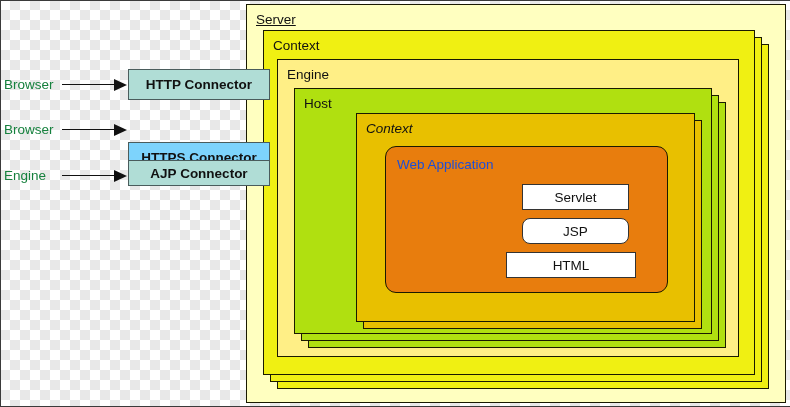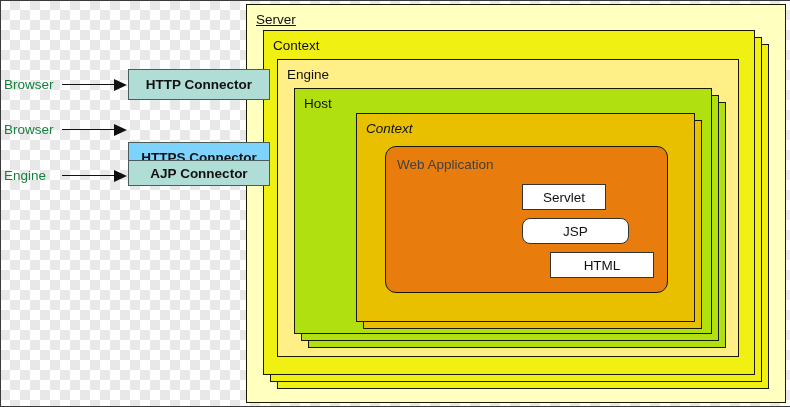--- a/index.html
+++ b/index.html
@@ -34,21 +34,21 @@
 
   
   .stackcopy{position:absolute;border:1.4px solid #1a1a00;box-sizing:border-box;}
 
   
   .webapp{
     position:absolute;border:1.6px solid #1a1a00;border-radius:11px;
     box-sizing:border-box;background:#e87d0d;
   }
   .webapp-label{
-    position:absolute;font-size:13.5px;color:#404040;white-space:nowrap;line-height:1;
+    position:absolute;font-size:13.5px;color:#1d4ed8;white-space:nowrap;line-height:1;
   }
 
   
   .leafbox{
     position:absolute;background:#ffffff;border:1.5px solid #333333;
     box-sizing:border-box;display:flex;align-items:center;justify-content:center;
     font-size:13.5px;color:#111111;
   }
 
   
@@ -97,23 +97,23 @@
       <div class="layer" style="left: 356px; top: 113px; width: 339px; height: 209px; background: rgb(232, 192, 0); z-index: 50;"></div>
       <div class="layer-label" style="left: 366px; top: 122px; z-index: 51; font-style: italic;">Context</div>
     </div>
 
   <div id="webapp-root">
       <div class="webapp" style="left: 385px; top: 146px; width: 283px; height: 147px; background: rgb(232, 125, 13); z-index: 80;"></div>
       <div class="webapp-label" style="left: 397px; top: 158px; z-index: 81;">Web Application</div>
     </div>
 
   <div id="leaves-root">
-      <div class="leafbox" style="left: 522px; top: 184px; width: 84px; height: 26px; z-index: 90;">Servlet</div>
+      <div class="leafbox" style="left: 522px; top: 184px; width: 107px; height: 26px; z-index: 90;">Servlet</div>
       <div class="leafbox" style="left: 522px; top: 218px; width: 107px; height: 26px; z-index: 90; border-radius: 8px;">JSP</div>
-      <div class="leafbox" style="left: 550px; top: 252px; width: 104px; height: 26px; z-index: 90;">HTML</div>
+      <div class="leafbox" style="left: 506px; top: 252px; width: 130px; height: 26px; z-index: 90;">HTML</div>
     </div>
 
   <div id="connectors-root">
       <div class="srclabel" style="left: 4px; top: 78px; z-index: 100;">Browser</div>
       <div class="arrow-line" style="left: 62px; top: 84px; width: 52px; z-index: 100;"></div>
       <div class="arrow-head" style="left: 114px; top: 79px; z-index: 100;"></div>
       <div class="connector" style="left: 128px; top: 69px; width: 142px; height: 31px; background: rgb(176, 221, 214); z-index: 101;">HTTP Connector</div>
       <div class="srclabel" style="left: 4px; top: 123px; z-index: 100;">Browser</div>
       <div class="arrow-line" style="left: 62px; top: 129px; width: 52px; z-index: 100;"></div>
       <div class="arrow-head" style="left: 114px; top: 124px; z-index: 100;"></div>

